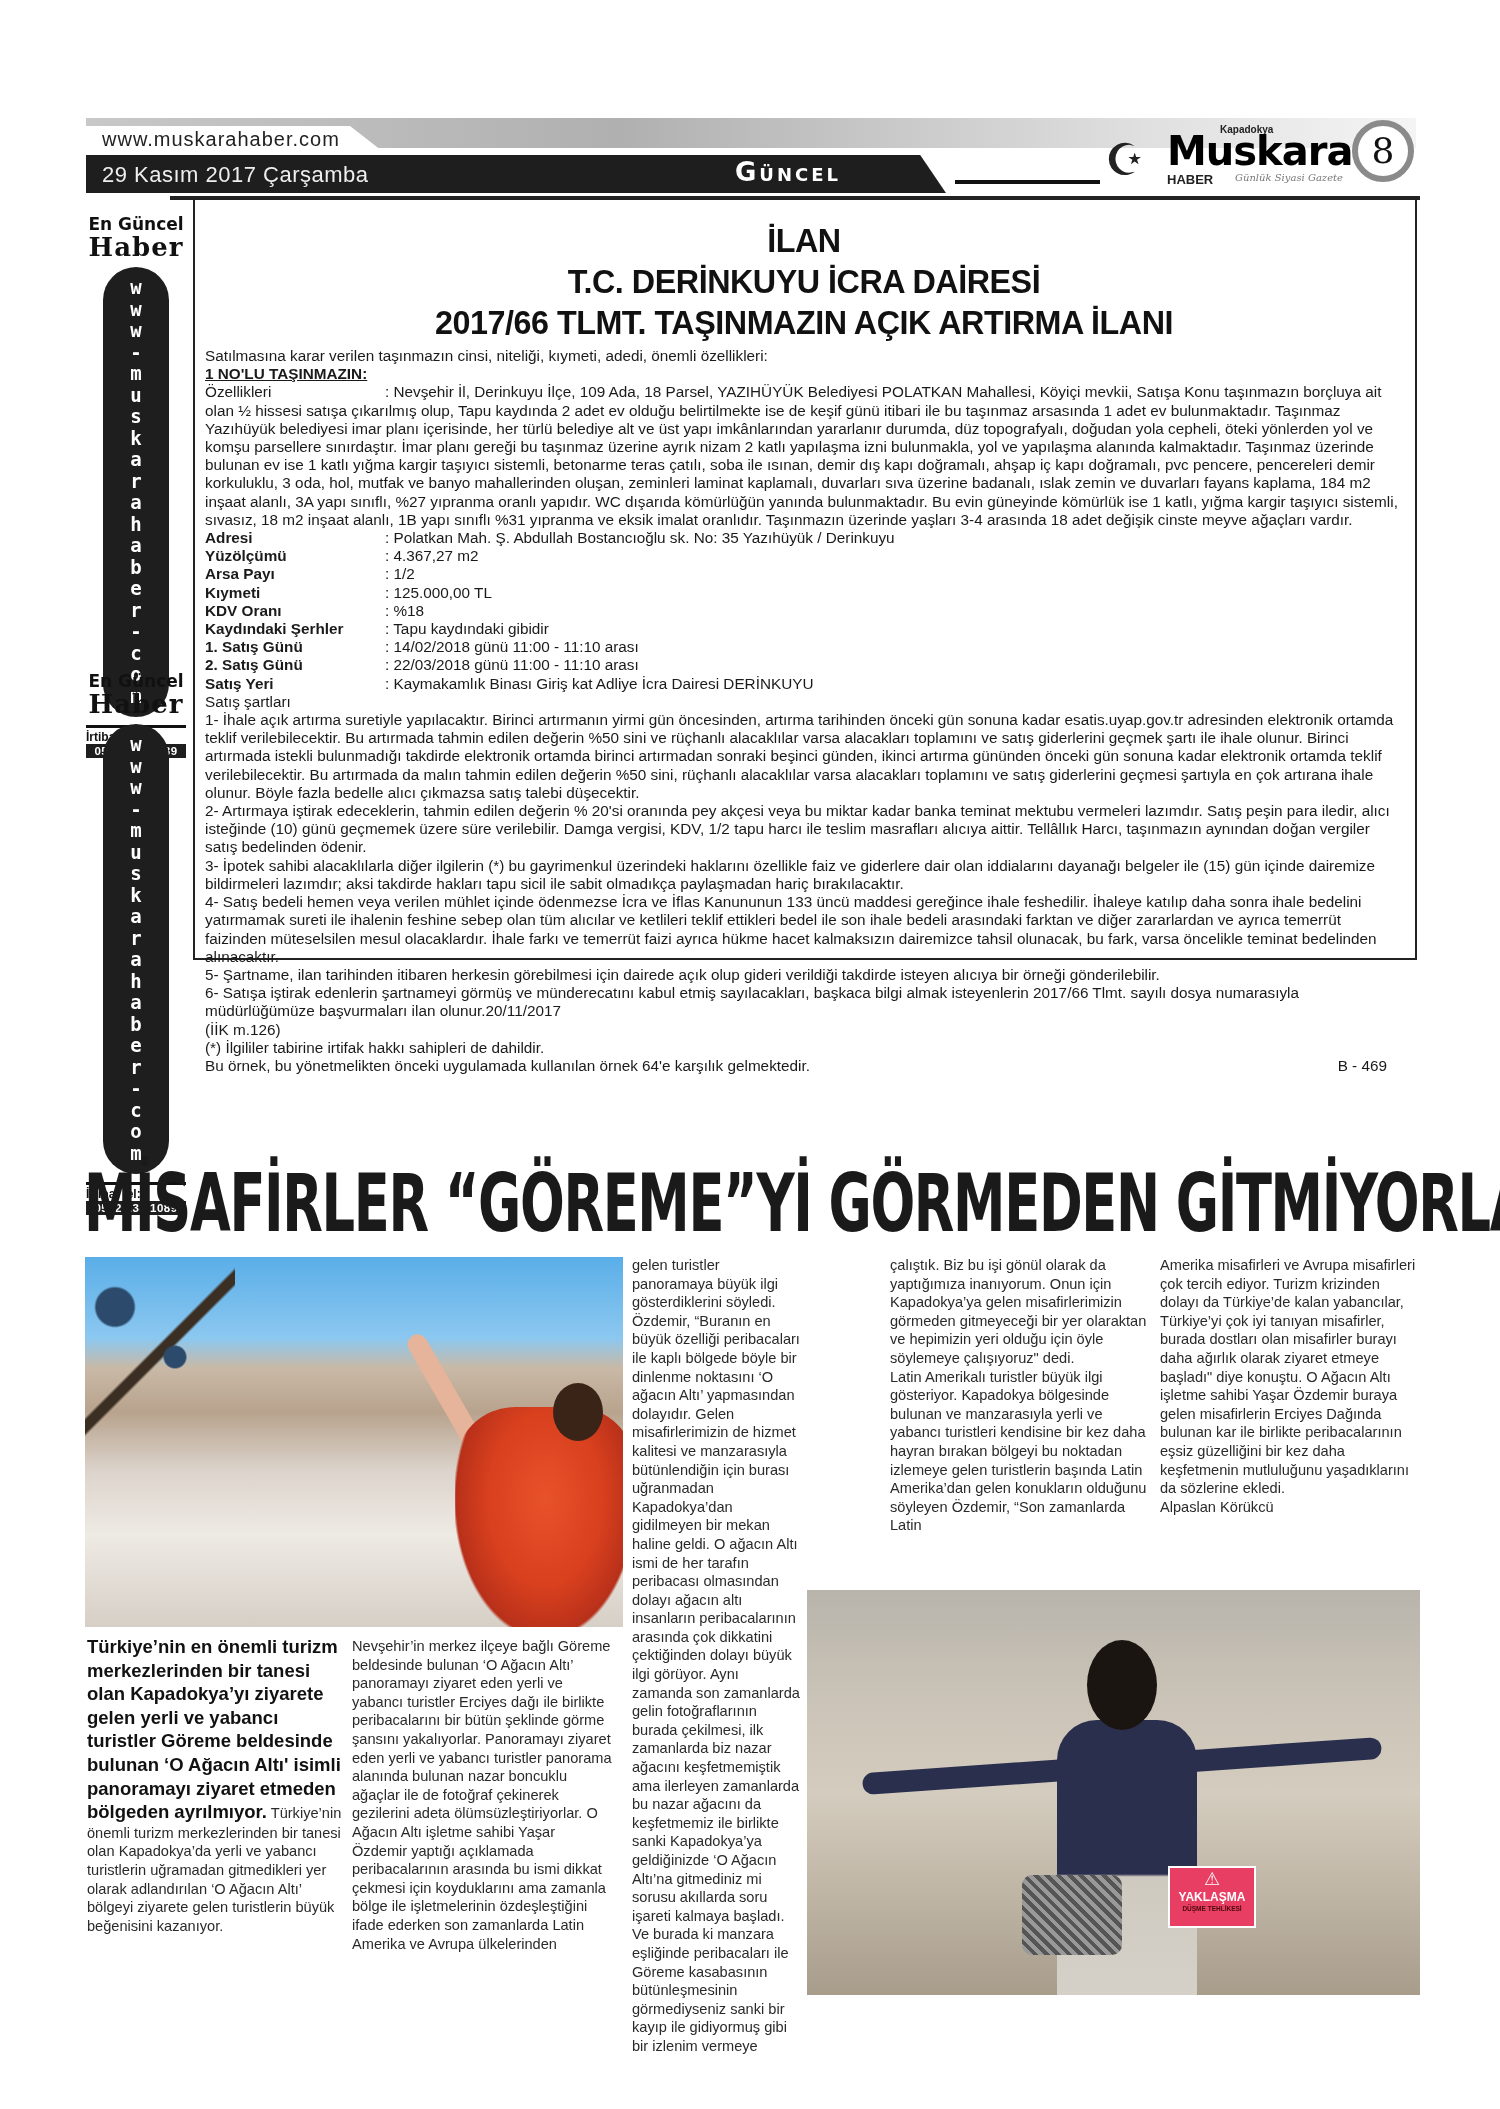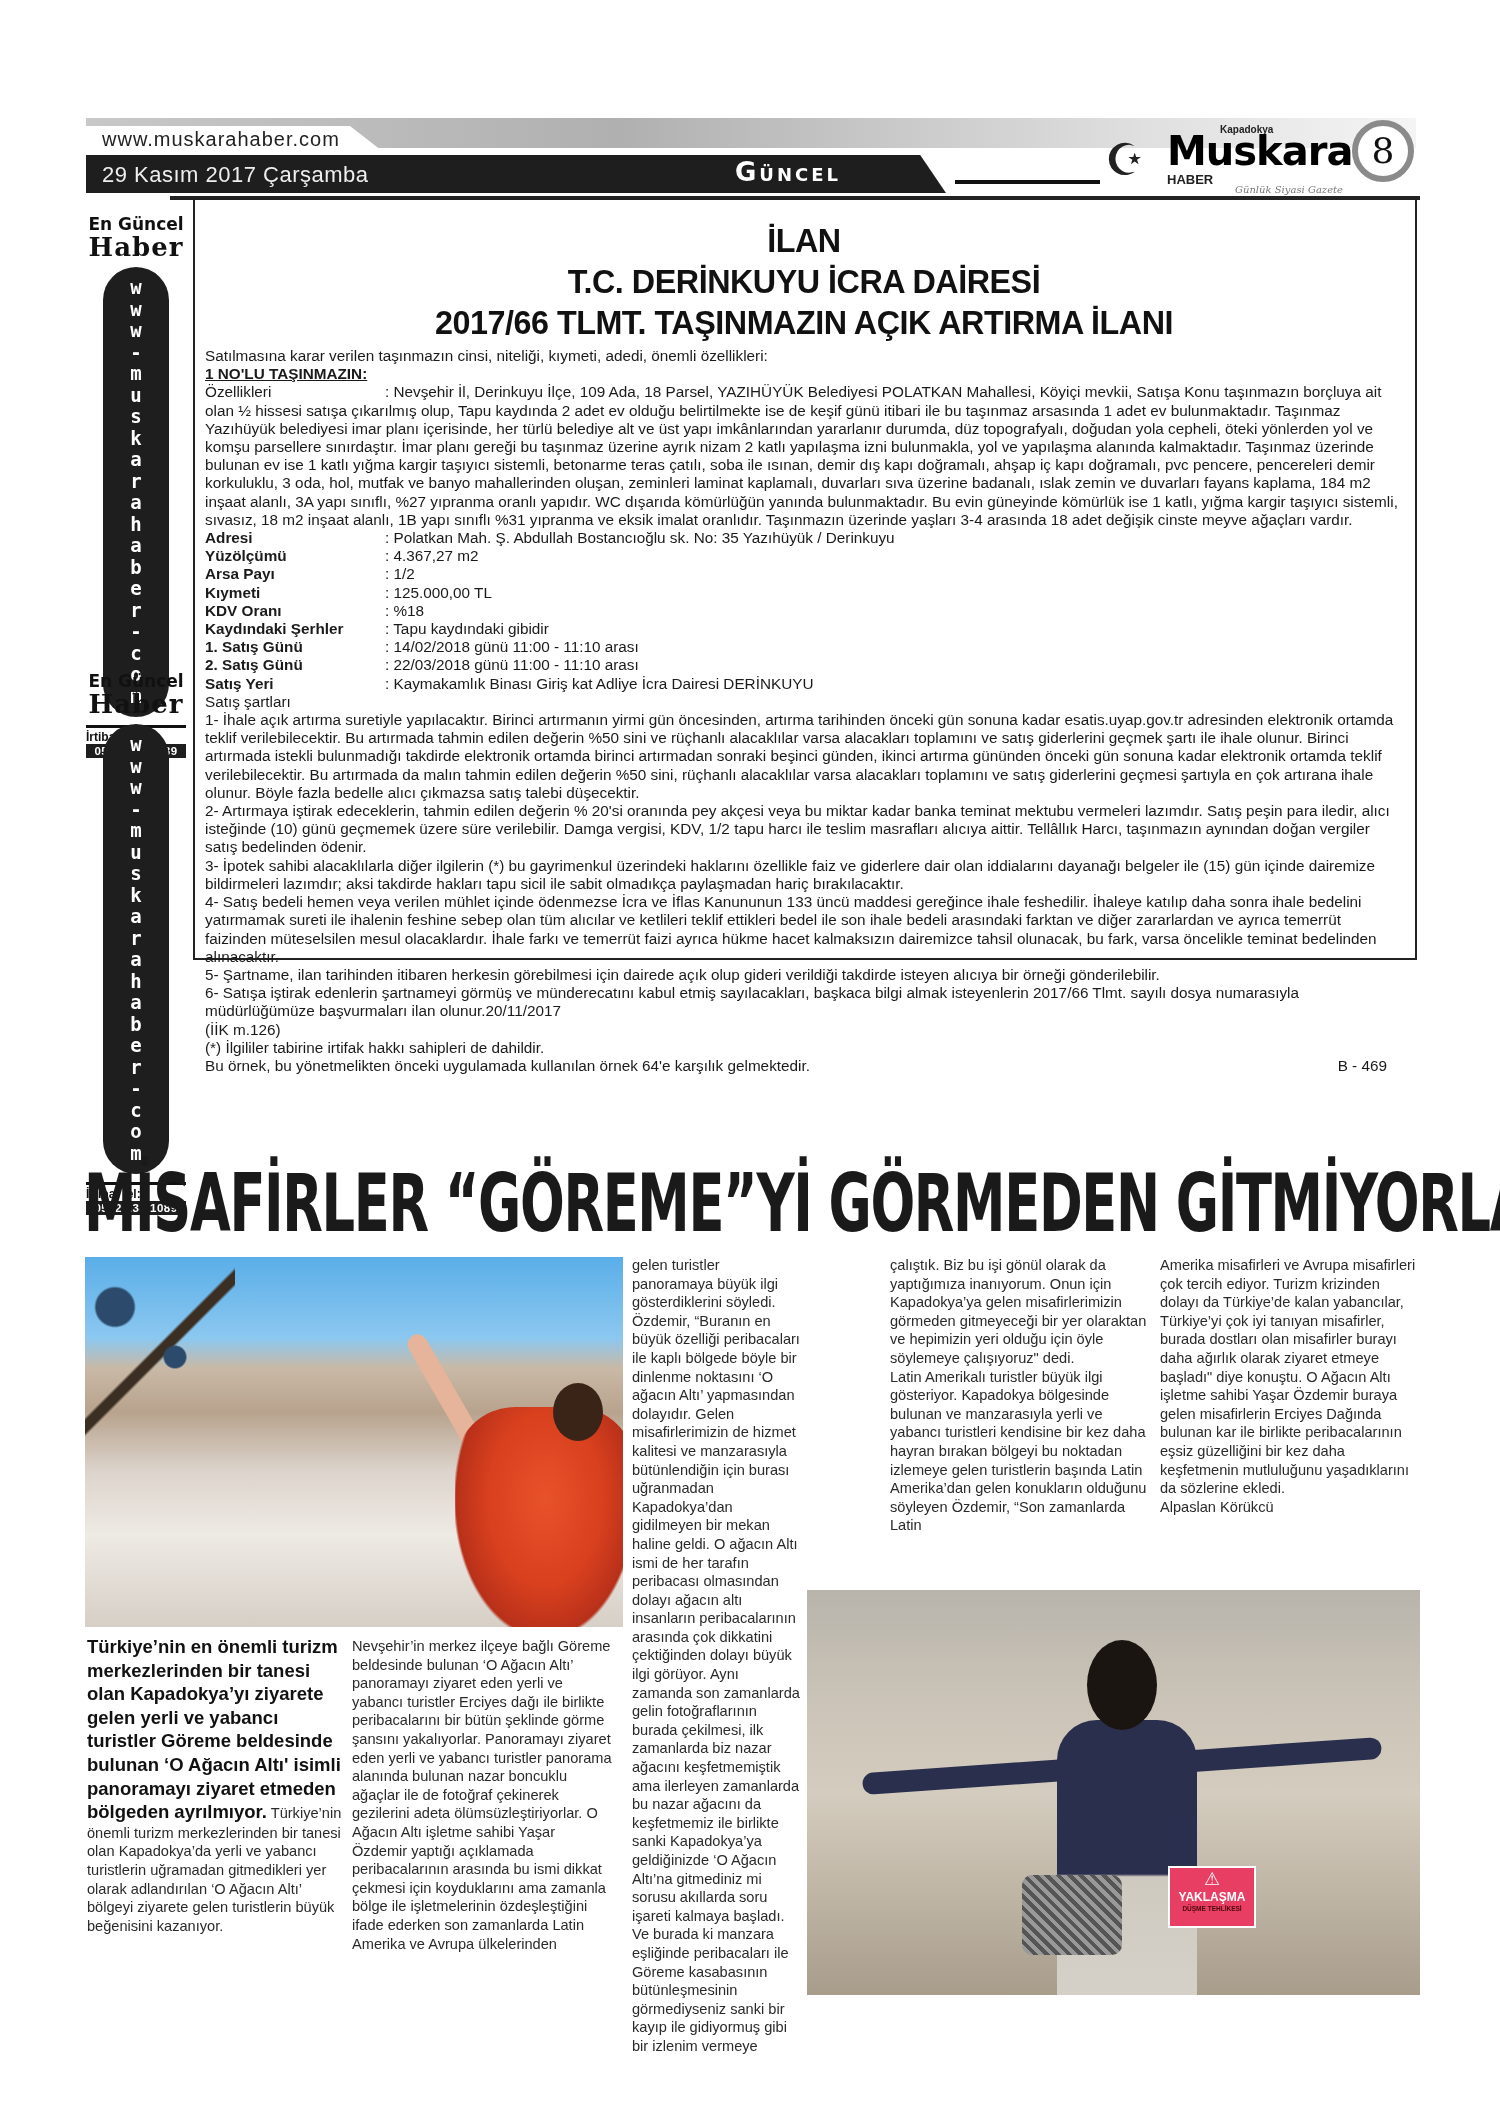--- a/index.html
+++ b/index.html
@@ -17,21 +17,21 @@
   .hdr-date { position: absolute; left: 102px; top: 162px; font-size: 22px; color: #eee; letter-spacing: 0.5px; }
   .hdr-section { position: absolute; left: 735px; top: 157px; font-size: 26px; font-weight: bold; color: #fff;
     font-family: "DejaVu Sans", sans-serif; letter-spacing: 3px; font-variant: small-caps; }
   .hdr-rule { position: absolute; left: 955px; top: 180px; width: 145px; height: 4px; background: #111; }
   .hdr-bottom-line { position: absolute; left: 170px; top: 196px; width: 1250px; height: 4px; background: #222; }
   .logo { position: absolute; left: 1105px; top: 120px; width: 240px; height: 72px; }
   .logo-crescent { position: absolute; left: 0; top: 18px; font-size: 44px; color: #222; line-height: 1; }
   .logo-small { position: absolute; left: 115px; top: 4px; font-size: 10px; font-weight: bold; color: #222; }
   .logo-main { position: absolute; left: 62px; top: 8px; font-size: 40px; font-weight: bold; font-family: "DejaVu Sans", sans-serif; color: #000000; letter-spacing: -1px; }
   .logo-haber { position: absolute; left: 62px; top: 52px; font-size: 13px; font-weight: bold; color: #222; }
-  .logo-tag { position: absolute; left: 130px; top: 52px; font-size: 10px; font-style: italic; color: #777; font-family: "DejaVu Serif", serif; margin-top: 12px; }
+  .logo-tag { position: absolute; left: 130px; top: 52px; font-size: 10px; font-style: italic; color: #777; font-family: "DejaVu Serif", serif; }
   .page-num { position: absolute; left: 1352px; top: 120px; width: 62px; height: 62px; border-radius: 50%;
     border: 6px solid #8a8a8a; background: #fff; font-family: "DejaVu Serif", serif; font-size: 36px; text-align: center; line-height: 50px; color: #111; }
 
   
   .side-ad { position: absolute; left: 86px; width: 100px; }
   .side-ad .en { font-size: 17px; font-weight: bold; font-family: "DejaVu Sans", sans-serif; text-align: center; line-height: 18px; color: #111; }
   .side-ad .haber { font-size: 26px; font-weight: bold; font-family: "DejaVu Serif", serif; text-align: center; line-height: 28px; color: #111; letter-spacing: 1px; }
   .side-ad .pill { margin: 6px auto 0; width: 66px; background: #1e1e1e; border-radius: 33px; color: #fff;
     font-family: "DejaVu Sans Mono", monospace; font-weight: bold; font-size: 19px; text-align: center; padding: 10px 0; line-height: 21.5px; }
   .side-ad .pill span { display: block; }

